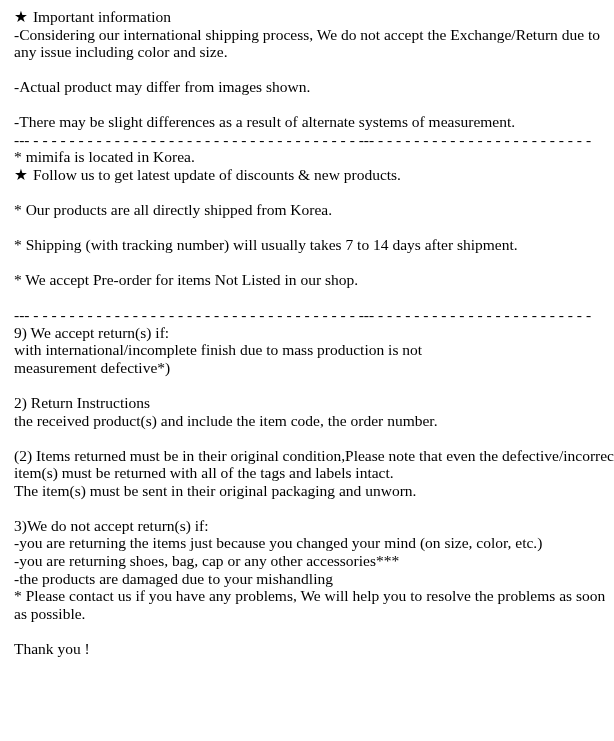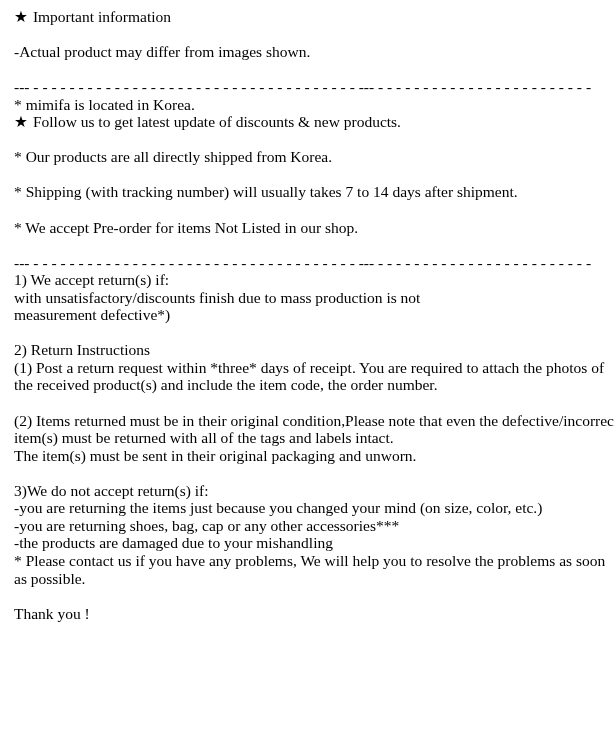--- a/index.html
+++ b/index.html
@@ -22,40 +22,42 @@
   }
   .star {
     margin-right: 5px;
   }
 </style>
 </head>
 <body>
 
 <div class="doc">
   <div class="line"><span class="star">★</span><span>Important information</span></div>
+  <div class="line">-Considering our international shipping process, We do not accept the Exchange/Return due to</div>
+  <div class="line">any issue including color and size.</div>
   <div class="line"></div>
   <div class="line">-Actual product may differ from images shown.</div>
   <div class="line"></div>
+  <div class="line">-There may be slight differences as a result of alternate systems of measurement.</div>
   <div class="line">--- - - - - - - - - - - - - - - - - - - - - - - - - - - - - - - - - - - - - --- - - - - - - - - - - - - - - - - - - - - - - - -</div>
   <div class="line">* mimifa is located in Korea.</div>
   <div class="line"><span class="star">★</span><span>Follow us to get latest update of discounts &amp; new products.</span></div>
   <div class="line"></div>
   <div class="line">* Our products are all directly shipped from Korea.</div>
   <div class="line"></div>
   <div class="line">* Shipping (with tracking number) will usually takes 7 to 14 days after shipment.</div>
   <div class="line"></div>
   <div class="line">* We accept Pre-order for items Not Listed in our shop.</div>
   <div class="line"></div>
   <div class="line">--- - - - - - - - - - - - - - - - - - - - - - - - - - - - - - - - - - - - - --- - - - - - - - - - - - - - - - - - - - - - - - -</div>
-  <div class="line">1) We accept return(s) if:</div>
-  <div class="line">with unsatisfactory/discounts finish due to mass production is not</div>
+  <div class="line">9) We accept return(s) if:</div>
+  <div class="line">with international/incomplete finish due to mass production is not</div>
   <div class="line">measurement defective*)</div>
   <div class="line"></div>
   <div class="line">2) Return Instructions</div>
-  <div class="line">(1) Post a return request within *three* days of receipt. You are required to attach the photos of</div>
   <div class="line">the received product(s) and include the item code, the order number.</div>
   <div class="line"></div>
   <div class="line">(2) Items returned must be in their original condition,Please note that even the defective/incorrect</div>
   <div class="line">item(s) must be returned with all of the tags and labels intact.</div>
   <div class="line">The item(s) must be sent in their original packaging and unworn.</div>
   <div class="line"></div>
   <div class="line">3)We do not accept return(s) if:</div>
   <div class="line">-you are returning the items just because you changed your mind (on size, color, etc.)</div>
   <div class="line">-you are returning shoes, bag, cap or any other accessories***</div>
   <div class="line">-the products are damaged due to your mishandling</div>

